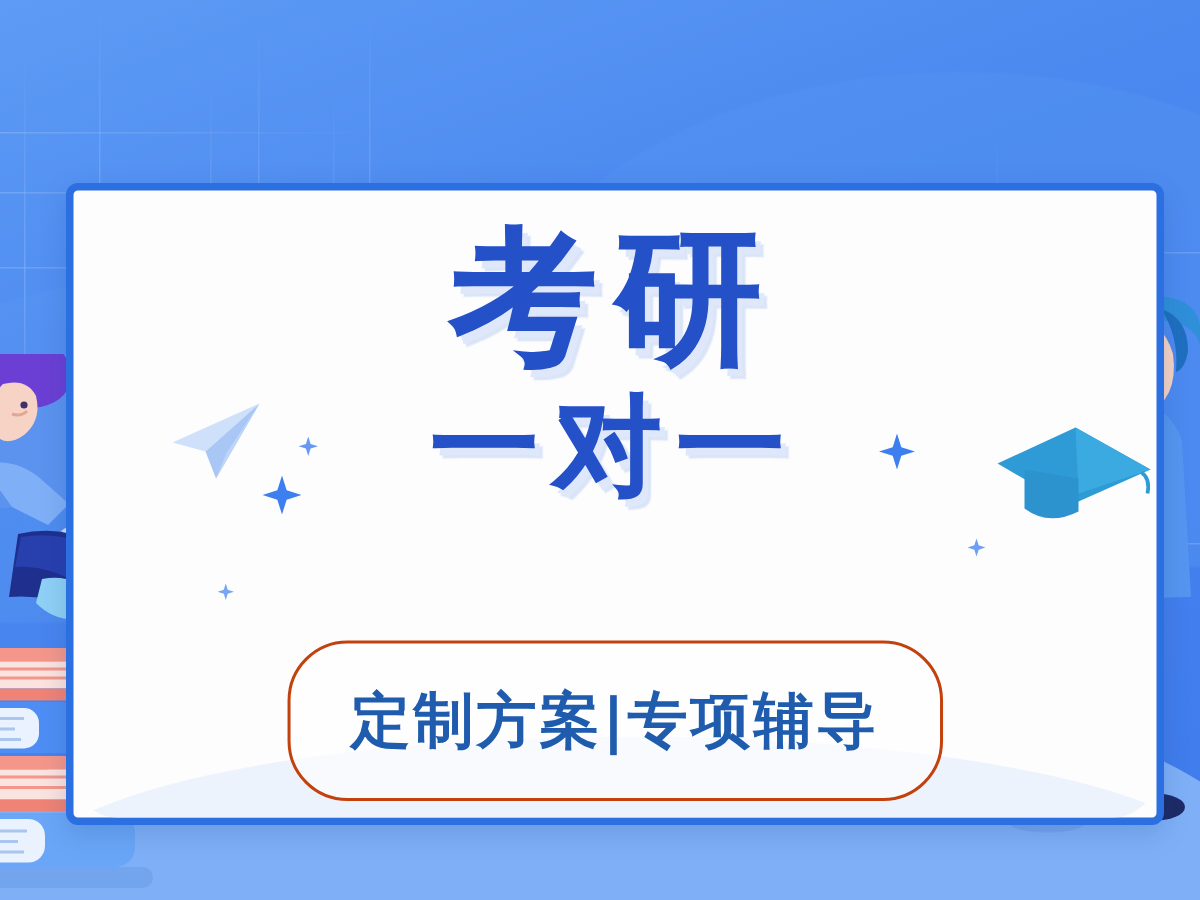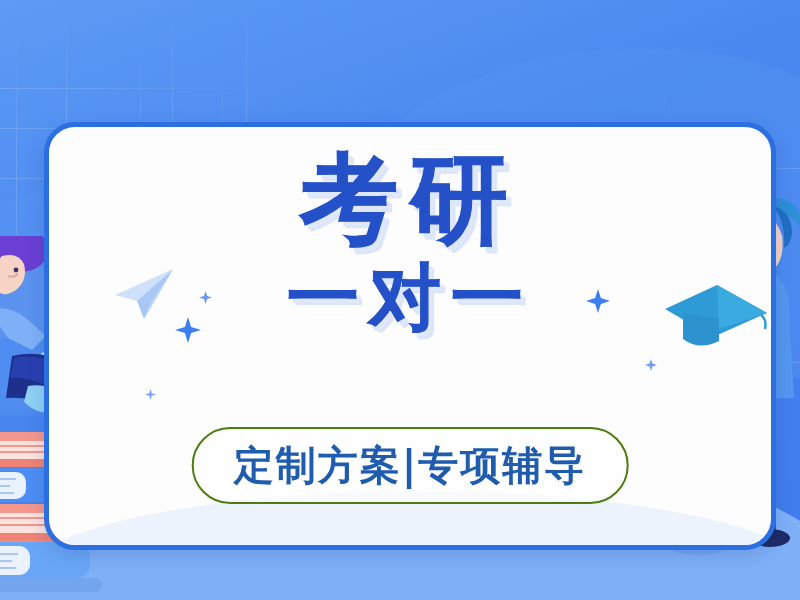--- a/index.html
+++ b/index.html
@@ -33,21 +33,21 @@
     background:#7fb0f7;border-radius:54% 46% 0 0 / 70% 66% 0 0;
   }
   .ground2{
     position:absolute;left:-60px;bottom:-60px;width:920px;height:165px;
     background:#79a9f5;border-radius:50% 50% 0 0 / 62% 62% 0 0;opacity:.9;
   }
 
   
   .card{
     position:absolute;left:44px;top:122px;width:722px;height:418px;
-    background:#fdfdfe;border:5px solid #2b6fe0;border-radius:31px;
+    background:#fdfdfe;border:5px solid #2b6fe0;border-radius:8px;
     box-shadow:0 6px 18px rgba(20,60,130,.18);
   }
   .card-inner{position:absolute;inset:0;overflow:hidden;border-radius:29px;}
 
   
   .card-foot{
     position:absolute;left:-30px;bottom:-96px;width:800px;height:150px;
     background:#eaf1fd;border-radius:50% 50% 0 0 / 60% 60% 0 0;opacity:.85;
   }
 
@@ -65,21 +65,21 @@
   }
   .title-sub{
     font-family:"DejaVu Sans","Liberation Sans",sans-serif;
     font-size:72px;font-weight:bold;color:#2450c8;
     letter-spacing:10px;line-height:1.18;margin-top:4px;
     text-shadow:4px 5px 0 #dfe8fb, 6px 7px 1px rgba(190,208,240,.55);
     -webkit-text-stroke:1px #2450c8;
   }
   .pill{
     position:absolute;left:50%;transform:translateX(-50%);top:300px;
-    padding:9px 40px;border:2px solid #4d7c0f;border-radius:40px;
+    padding:24px 40px;border:2px solid #c2410c;border-radius:40px;
     background:rgba(255,255,255,.6);
   }
   .pill-text{
     font-family:"DejaVu Sans","Liberation Sans",sans-serif;
     font-size:40px;font-weight:bold;color:#1f5cae;letter-spacing:2px;
     white-space:nowrap;
   }
 
   
   .spark{

